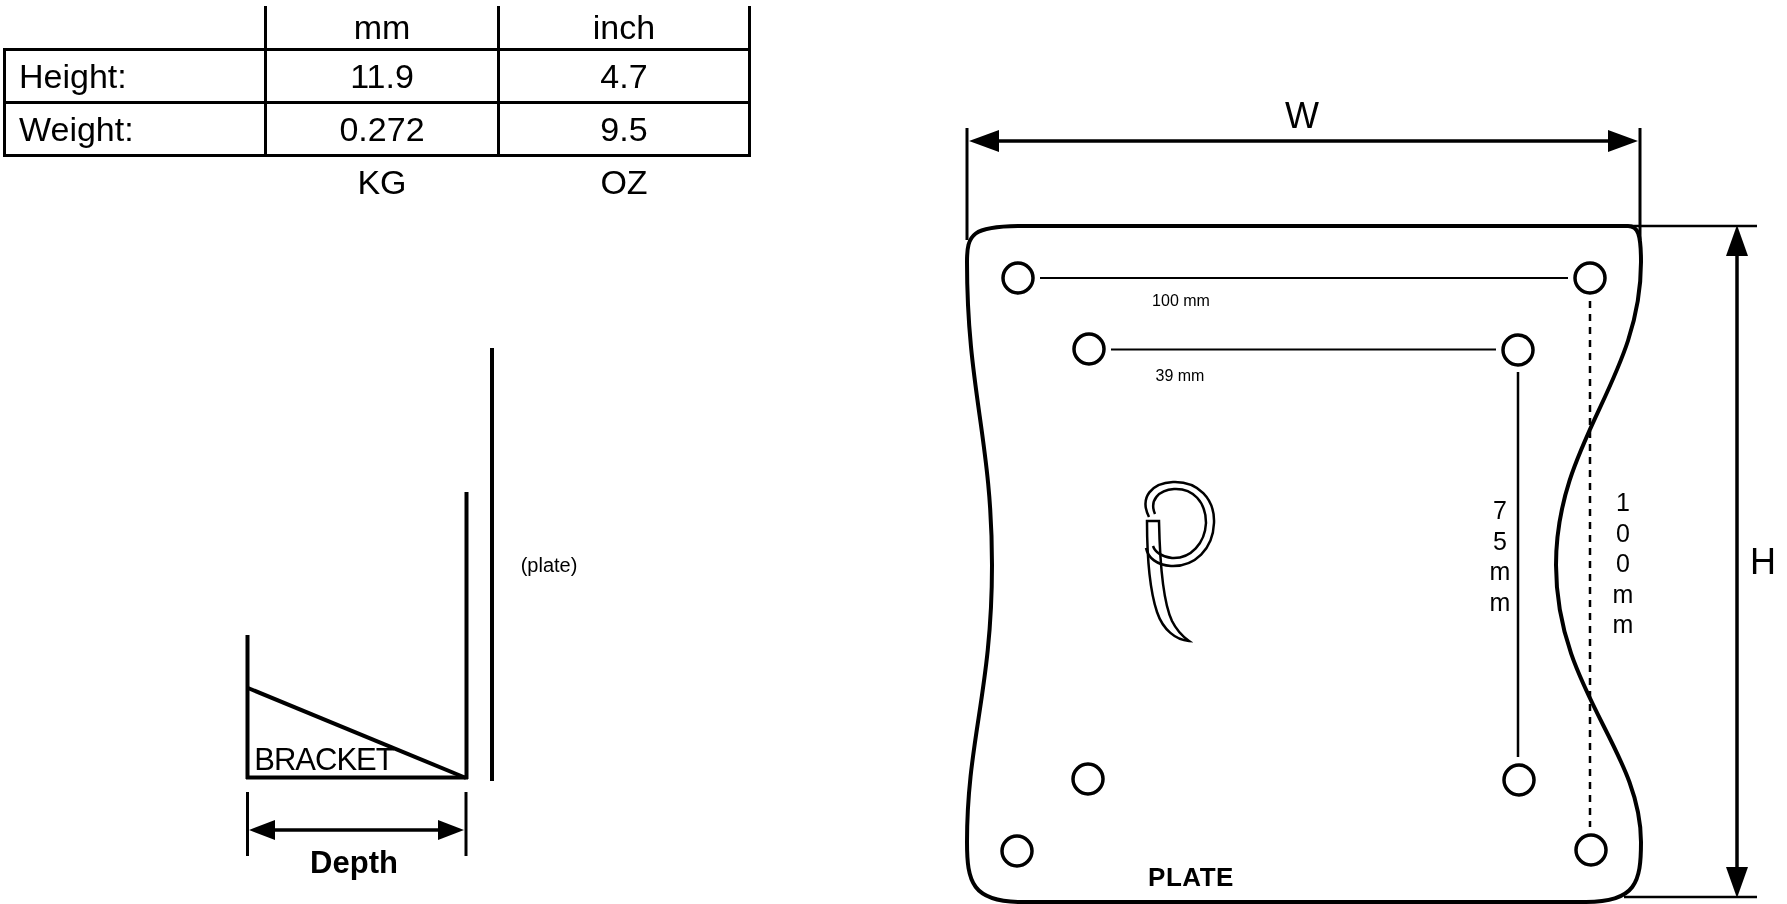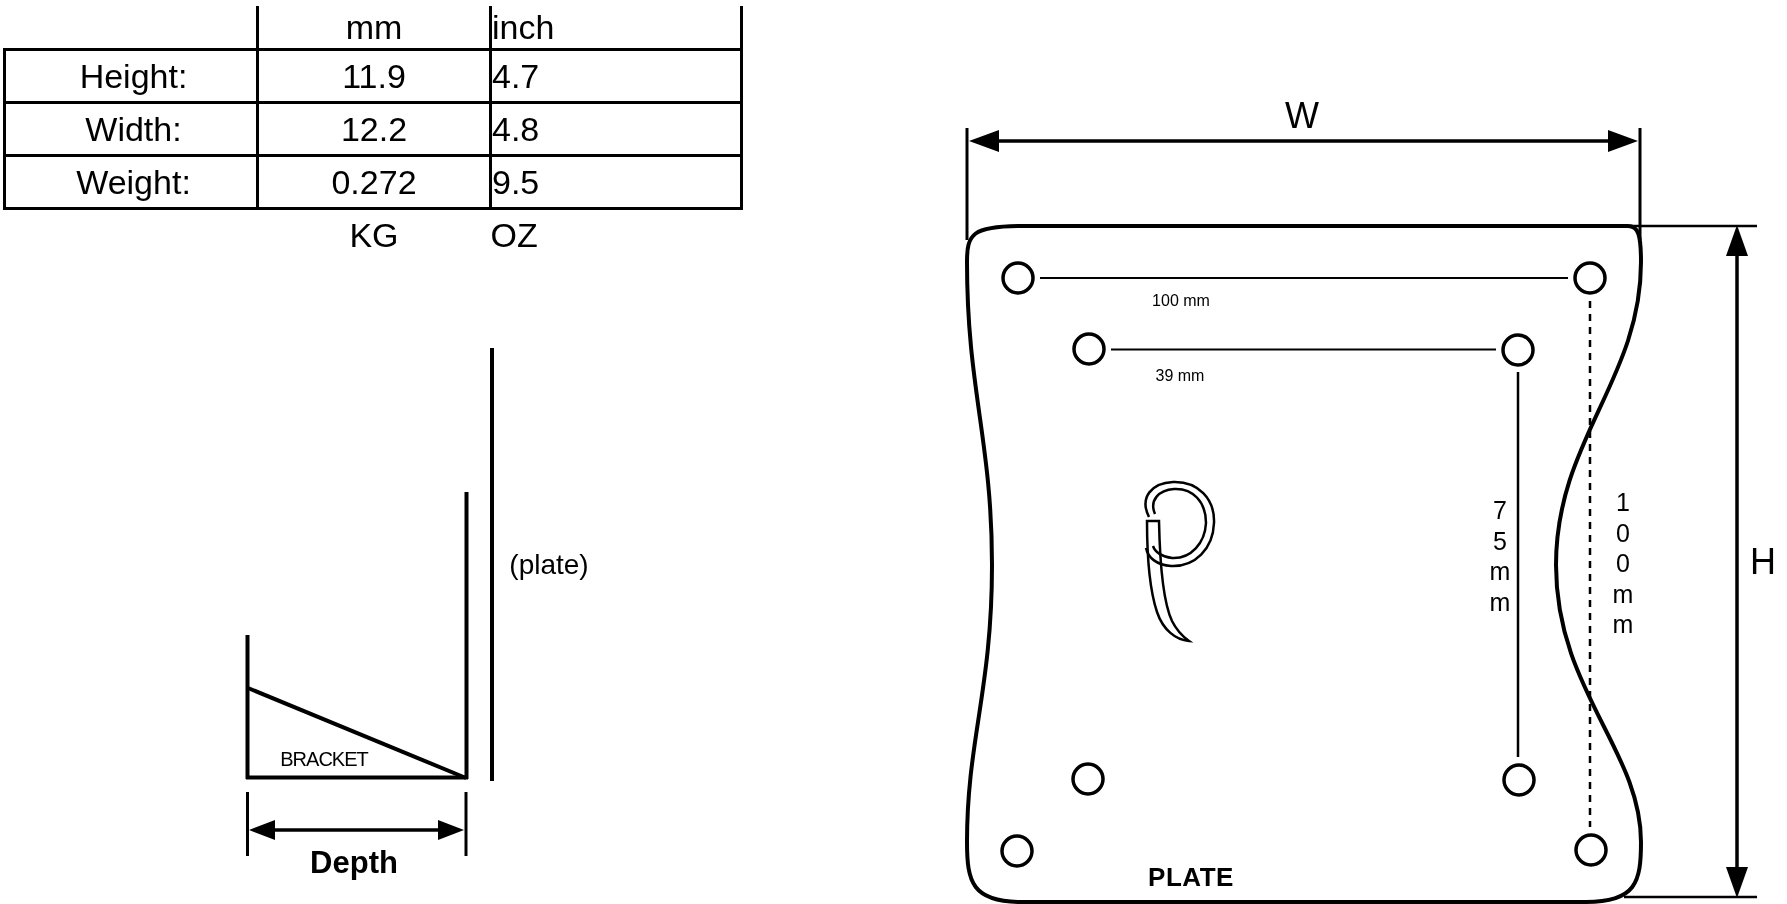--- a/index.html
+++ b/index.html
@@ -13,38 +13,38 @@
   }
   
   #spec-table{
     position:absolute;left:3px;top:6px;
     border-collapse:collapse;
     table-layout:fixed;
     font-size:34px;
     color:#000;
   }
   #spec-table td{padding:0;vertical-align:middle;height:50px;overflow:hidden;}
-  #spec-table .c-label{width:245px;padding-left:5px;text-align:center;}
+  #spec-table .c-label{width:245px;padding-left:13px;text-align:left;}
   #spec-table .c-mm{width:230px;text-align:center;}
-  #spec-table .c-inch{width:248px;text-align:left;}
+  #spec-table .c-inch{width:248px;text-align:center;}
   #spec-table tr.hdr td{height:42px;border:none;}
   #spec-table tr.hdr td.c-mm{border-left:3px solid #000;}
   #spec-table tr.hdr td.c-inch{border-left:3px solid #000;border-right:3px solid #000;}
   #spec-table tr.body td{border:3px solid #000;}
   #spec-table tr.ftr td{height:50px;border:none;}
   
   #drawing{position:absolute;left:0;top:0;width:1787px;height:904px;}
   
   .lbl{
     position:absolute;transform:translate(-50%,-50%);
     white-space:nowrap;color:#000;line-height:1;
   }
   .lbl-dim{font-size:36px;}
-  .lbl-plate-note{font-size:28px;}
-  .lbl-bracket{font-size:20px;letter-spacing:-1px;padding-left:16px;}
+  .lbl-plate-note{font-size:20px;}
+  .lbl-bracket{font-size:31px;letter-spacing:-1px;padding-left:16px;}
   .lbl-depth{font-size:31px;font-weight:bold;}
   .lbl-mm{font-size:16px;}
   .lbl-platecap{font-size:26px;letter-spacing:0.5px;font-weight:bold;}
   .lbl-stack{
     position:absolute;transform:translate(-50%,-50%);
     font-size:25px;line-height:1.22;text-align:center;
     white-space:pre-line;color:#000;
   }
 </style>
 </head>
@@ -121,25 +121,20 @@
         <td class="c-label"></td>
         <td class="c-mm">mm</td>
         <td class="c-inch">inch</td>
       </tr>
       <tr class="body">
         <td class="c-label">Height:</td>
         <td class="c-mm">11.9</td>
         <td class="c-inch">4.7</td>
       </tr>
       <tr class="body">
-        <td class="c-label">Width:</td>
-        <td class="c-mm">12.2</td>
-        <td class="c-inch">4.8</td>
-      </tr>
-      <tr class="body">
         <td class="c-label">Weight:</td>
         <td class="c-mm">0.272</td>
         <td class="c-inch">9.5</td>
       </tr>
       <tr class="ftr">
         <td class="c-label"></td>
         <td class="c-mm">KG</td>
         <td class="c-inch">OZ</td>
       </tr>
     </tbody>

